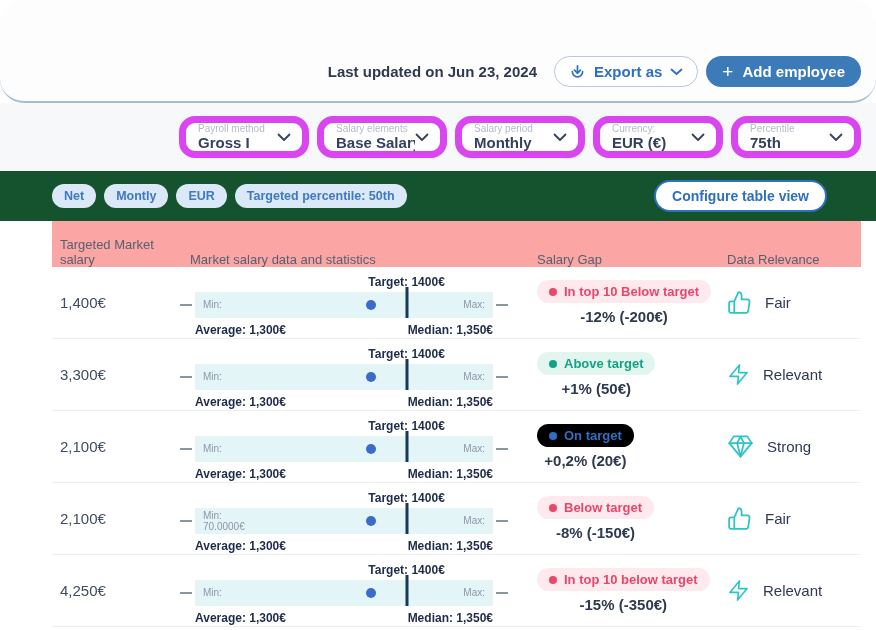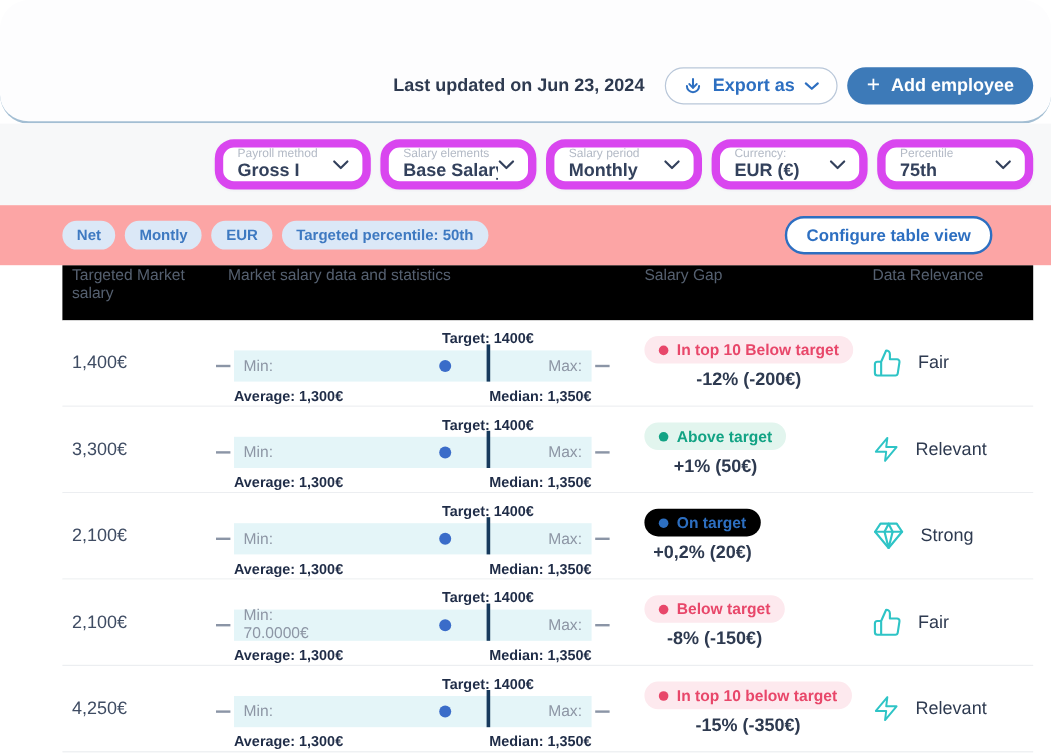--- a/index.html
+++ b/index.html
@@ -22,30 +22,30 @@
   .filterbar { height:68px; background:#f7f8f9; display:flex; align-items:center;
     justify-content:flex-end; gap:8px; padding-right:15px; }
   .dd { width:130px; height:42px; background:#fff; border:7px solid #d946ef; border-radius:16px;
     padding:5px 11px 5px 12px; display:flex; justify-content:space-between; align-items:center;
     box-shadow:0 1px 2px rgba(40,60,90,.04); cursor:pointer; }
   .dd-text { display:flex; flex-direction:column; overflow:hidden; }
   .dd-label { font-size:10px; color:#b3bac6; white-space:nowrap; }
   .dd-value { font-size:15px; font-weight:bold; color:#33415c; white-space:nowrap; }
 
   
-  .chipbar { height:50px; display:flex; align-items:center; gap:8px; padding-left:52px; position:relative; background:#fca5a5; }
+  .chipbar { height:50px; display:flex; align-items:center; gap:8px; padding-left:52px; position:relative; background:#14532d; }
   .chip { background:#dbe8f7; color:#3e79c1; font-weight:bold; font-size:12.5px;
     padding:5px 12px; border-radius:13px; cursor:pointer; white-space:nowrap; }
   .configure-btn { position:absolute; right:49px; top:9px; height:32px; padding:0 16px;
     background:#fff; border:2px solid #2d6fc1; border-radius:16px; color:#2d6fc1;
     font-size:14px; font-weight:bold; cursor:pointer; }
 
   
   .table { margin-left:52px; width:809px; }
-  .thead { display:flex; align-items:flex-start; background:#000000; height:46px; font-size:13px; color:#556070; }
+  .thead { display:flex; align-items:flex-end; background:#fca5a5; height:46px; font-size:13px; color:#556070; }
   .col1 { width:128px; padding-left:8px; }
   .col2 { width:340px; }
   .col3 { width:180px; }
   .col4 { width:161px; }
   .thead .col1 { width:128px; padding-right:18px; }
   .thead .col2 { padding-left:10px; }
   .thead .col3 { padding-left:17px; }
   .thead .col4 { padding-left:27px; }
 
   .trow { display:flex; align-items:center; height:72px; border-bottom:1px solid #eceef1; background:#fff; }
@@ -54,21 +54,21 @@
   
   .market { display:flex; align-items:flex-start; padding-top:3px; }
   .dash { width:12px; height:2px; background:#8b95a6; margin-top:33px; flex:none; }
   .dash.left { margin-right:3px; }
   .dash.right { margin-left:3px; }
   .bar-wrap { position:relative; width:298px; padding-top:21px; }
   .target-label { position:absolute; top:4px; transform:translateX(-50%); white-space:nowrap;
     font-size:12px; font-weight:bold; color:#1f2c47; }
   .bar { position:relative; height:26px; background:#e4f5f8; display:flex;
     align-items:center; justify-content:space-between; padding:0 8px; }
-  .minmax { font-size:13px; color:#8d96a5; line-height:1.15; z-index:1; }
+  .minmax { font-size:10px; color:#8d96a5; line-height:1.15; z-index:1; }
   .dot { position:absolute; width:10px; height:10px; border-radius:50%; background:#3a6cc9;
     top:50%; transform:translate(-50%,-50%); }
   .tline { position:absolute; top:-5px; bottom:0; width:3px; background:#16395c; transform:translateX(-50%); }
   .stats { display:flex; justify-content:space-between; margin-top:5px;
     font-size:12px; font-weight:bold; color:#1f2c47; }
 
   
   .gap-cell { padding-left:17px; }
   .gap-inner { display:inline-flex; flex-direction:column; align-items:center; }
   .badge { display:flex; align-items:center; gap:7px; border-radius:13px; padding:4px 12px;

